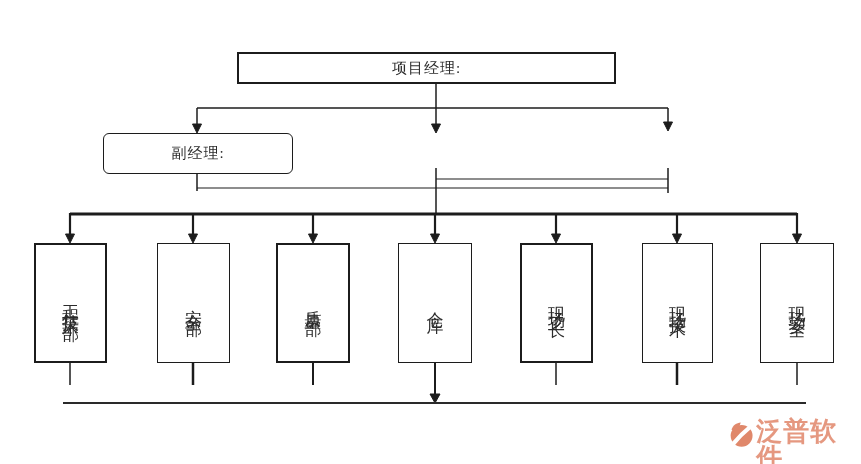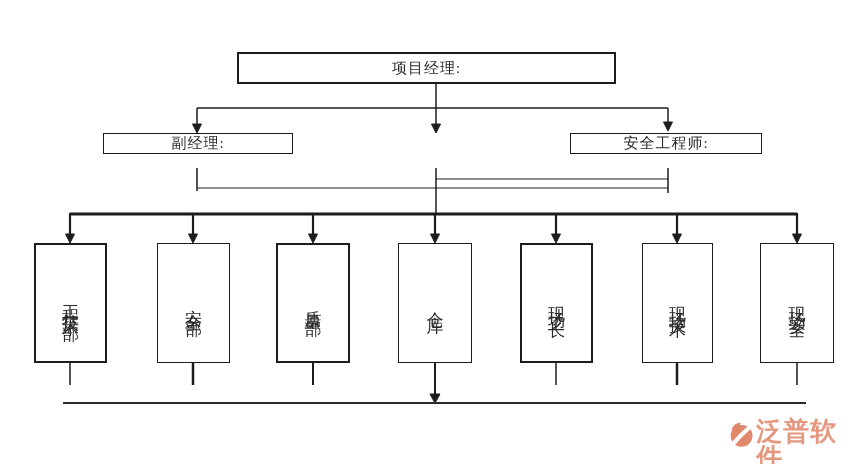--- a/index.html
+++ b/index.html
@@ -14,21 +14,21 @@
   .lines{position:absolute;left:0;top:0;width:861px;height:464px;}
   .box{
     position:absolute;
     box-sizing:border-box;
     border:1.5px solid #1c1c1c;
     background:#ffffff;
     display:flex;align-items:center;justify-content:center;
     font-size:15px;letter-spacing:1px;color:#2b2b2b;
   }
   .top-box{left:237px;top:52px;width:379px;height:32px;border-width:2px;}
-  .row2{top:133px;height:21px;}
+  .row2{top:133px;height:41px;border-radius:6px;}
   .dept{top:243px;height:120px;}
   .dept.thick{border-width:2.5px;}
   .dept.thin{border-width:1.3px;}
   .vtext{
     writing-mode:vertical-rl;
     text-orientation:upright;
     font-size:17px;
     letter-spacing:5px;
     color:#2b2b2b;
     white-space:nowrap;
@@ -101,23 +101,20 @@
     </g>
   </svg>
 
   <div class="box top-box">
     <span>项目经理:</span>
   </div>
 
   <div class="box row2" style="left:103px;width:190px">
     <span>副经理:</span>
   </div>
-  <div class="box row2" style="left:570px;width:192px">
-    <span>安全工程师:</span>
-  </div>
 
   <div class="box dept thick" style="left:34px;width:73px">
     <span class="vtext">工程技术部</span>
   </div>
   <div class="box dept thin" style="left:157px;width:73px">
     <span class="vtext">安全部</span>
   </div>
   <div class="box dept thick" style="left:276px;width:74px">
     <span class="vtext">质量部</span>
   </div>

